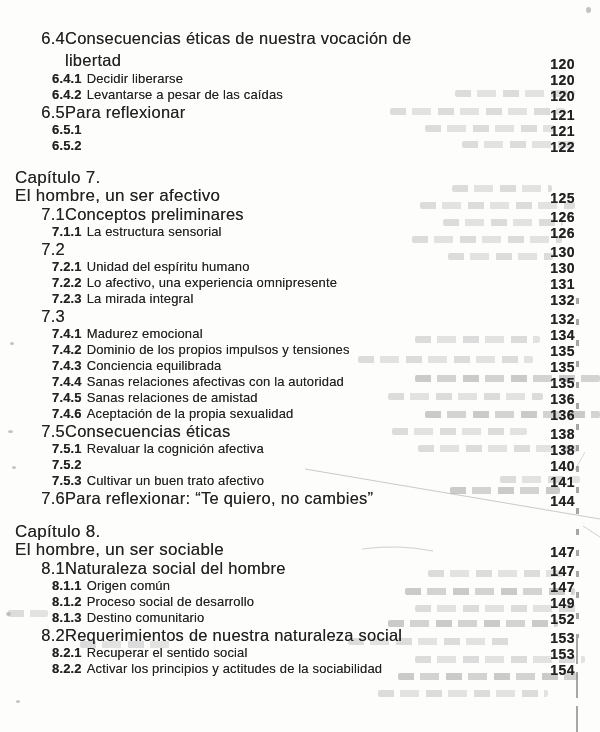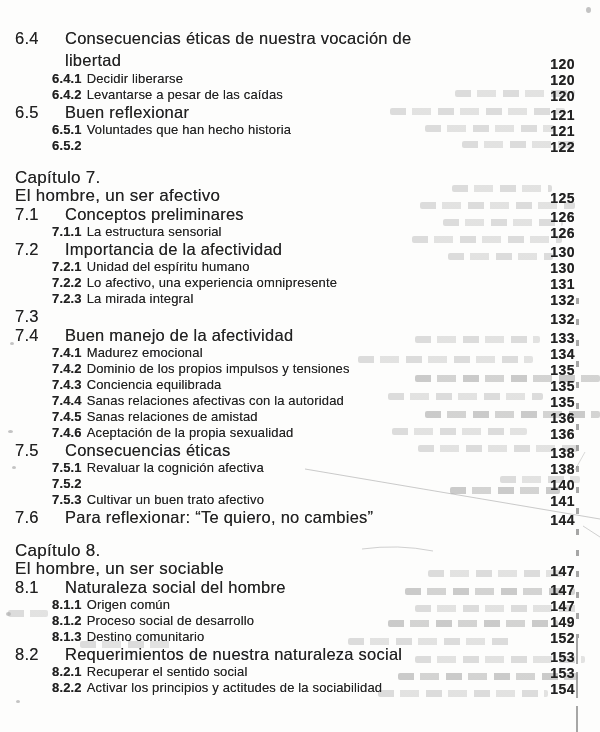--- a/index.html
+++ b/index.html
@@ -9,21 +9,21 @@
     font-family:"Liberation Sans","DejaVu Sans",sans-serif;
     color:#222;
   }
   
   .toc{position:absolute; left:15px; top:27px; width:560px; }
   .block{position:relative;}
   .block + .block{margin-top:15px;}
   .row{display:flex; align-items:flex-start;}
   .sec{font-size:16.5px; line-height:19px; letter-spacing:.25px;
        text-shadow:0 0 .5px rgba(25,25,25,.6);}
-  .sec .num{flex:none; width:50px;}
+  .sec .num{flex:none; width:50px;text-align:right;}
   .sec .title{max-width:382px;}
   .block-6 .sec:first-child{line-height:22px;}
   .sub{font-size:13px; line-height:16px; margin-left:37px; letter-spacing:.15px;
        text-shadow:0 0 .4px rgba(25,25,25,.55);}
   .sub .num{font-weight:700; margin-right:5px; white-space:nowrap;}
   .chapter-label,.chapter-row{font-size:17px; line-height:18px; letter-spacing:.3px;
        text-shadow:0 0 .5px rgba(25,25,25,.6);}
   .chapter-row{display:flex;justify-content:flex-end;}
   .fill{flex:1; min-width:12px;}
   .page-num{flex:none; width:46px; text-align:right; font-size:14px; font-weight:700;
@@ -115,27 +115,26 @@
           <span class="page-num">120</span>
         </div>
         <div class="row sub">
           <span class="num">6.4.2</span>
           <span class="title">Levantarse a pesar de las caídas</span>
           <span class="fill"></span>
           <span class="page-num">120</span>
         </div>
         <div class="row sec">
           <span class="num">6.5</span>
-          <span class="title">Buen reflexionar</span>
+          <span class="title">Para reflexionar</span>
           <span class="fill"></span>
           <span class="page-num">121</span>
         </div>
         <div class="row sub">
           <span class="num">6.5.1</span>
-          <span class="title">Voluntades que han hecho historia</span>
           <span class="fill"></span>
           <span class="page-num">121</span>
         </div>
         <div class="row sub">
           <span class="num">6.5.2</span>
           <span class="fill"></span>
           <span class="page-num">122</span>
         </div>
       </div>
       <div class="block block-7">
@@ -152,21 +151,20 @@
           <span class="page-num">126</span>
         </div>
         <div class="row sub">
           <span class="num">7.1.1</span>
           <span class="title">La estructura sensorial</span>
           <span class="fill"></span>
           <span class="page-num">126</span>
         </div>
         <div class="row sec">
           <span class="num">7.2</span>
-          <span class="title">Importancia de la afectividad</span>
           <span class="fill"></span>
           <span class="page-num">130</span>
         </div>
         <div class="row sub">
           <span class="num">7.2.1</span>
           <span class="title">Unidad del espíritu humano</span>
           <span class="fill"></span>
           <span class="page-num">130</span>
         </div>
         <div class="row sub">
@@ -178,26 +176,20 @@
         <div class="row sub">
           <span class="num">7.2.3</span>
           <span class="title">La mirada integral</span>
           <span class="fill"></span>
           <span class="page-num">132</span>
         </div>
         <div class="row sec">
           <span class="num">7.3</span>
           <span class="fill"></span>
           <span class="page-num">132</span>
-        </div>
-        <div class="row sec">
-          <span class="num">7.4</span>
-          <span class="title">Buen manejo de la afectividad</span>
-          <span class="fill"></span>
-          <span class="page-num">133</span>
         </div>
         <div class="row sub">
           <span class="num">7.4.1</span>
           <span class="title">Madurez emocional</span>
           <span class="fill"></span>
           <span class="page-num">134</span>
         </div>
         <div class="row sub">
           <span class="num">7.4.2</span>
           <span class="title">Dominio de los propios impulsos y tensiones</span>

